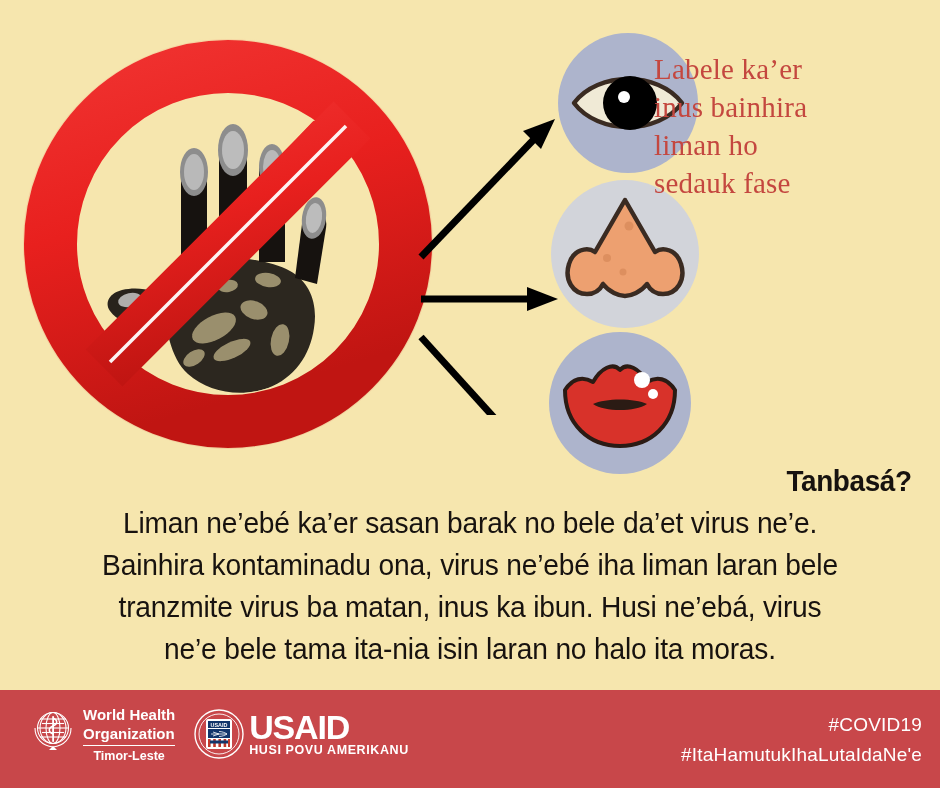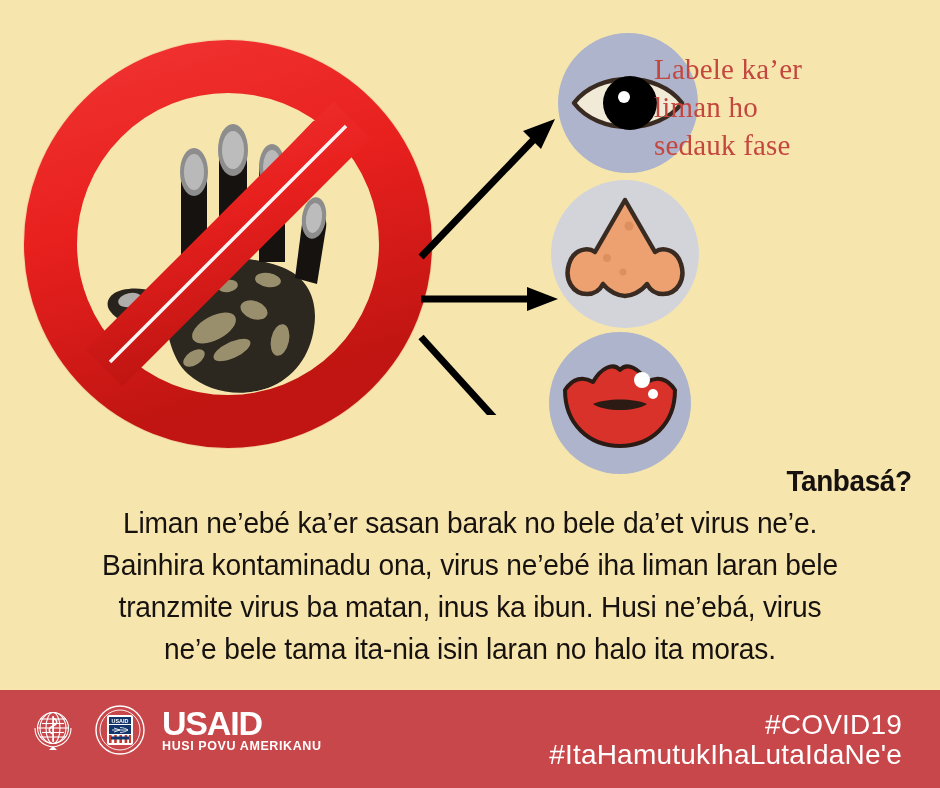--- a/index.html
+++ b/index.html
@@ -142,42 +142,42 @@
   }
   .who-country {
     color: #ffffff;
     font-size: 12.5px;
     font-weight: bold;
     text-align: center;
     border-top: 1.6px solid #ffffff;
     margin-top: 3px;
     padding-top: 3px;
   }
-  .usaid-wrap { display: flex; align-items: center; gap: 16px; margin-left: 6px;}
+  .usaid-wrap { display: flex; align-items: center; gap: 4px; margin-left: 6px;}
   .usaid-word {
     color: #ffffff;
     font-size: 34px;
     font-weight: bold;
     line-height: 32px;
     letter-spacing: -1.2px;
   }
   .usaid-sub {
     color: #ffffff;
     font-size: 12.5px;
     letter-spacing: 0.6px;
     line-height: 14px;
     font-weight: bold;
   }
   #hashtags {
     position: absolute;
-    right: 38px;
+    right: 18px;
     top: 20px;
     text-align: right;
     color: #ffffff;
-    font-size: 28px;
+    font-size: 19px;
     line-height: 30px;
     letter-spacing: 0.2px;
   }
 </style>
 </head>
 <body>
 
 <div id="poster">
 
   <div id="sign-block">
@@ -289,20 +289,21 @@
       <path d="M16,58 C24,46 34,44 44,50 C52,36 64,30 71,38 C78,30 90,36 98,50
                C108,44 118,46 126,58 C126,92 102,114 71,114 C40,114 16,92 16,58 Z" fill="#d8322a" stroke="#2b1b14" stroke-width="4" stroke-linejoin="round"></path>
       <path d="M44,72 C56,66 86,66 98,72 C86,80 56,80 44,72 Z" fill="#2b1b14"></path>
       <circle cx="93" cy="48" r="8" fill="#ffffff"></circle>
       <circle cx="104" cy="62" r="5" fill="#ffffff"></circle>
     </svg>
   </div>
 
   <div id="headline">
     <div>Labele ka’er</div>
+    <div>inus bainhira</div>
     <div>liman ho</div>
     <div>sedauk fase</div>
   </div>
 
   <div id="why-heading">Tanbasá?</div>
 
   <div id="body-text">
     <div>Liman ne’ebé ka’er sasan barak no bele da’et virus ne’e.</div>
     <div>Bainhira kontaminadu ona, virus ne’ebé iha liman laran bele</div>
     <div>tranzmite virus ba matan, inus ka ibun. Husi ne’ebá, virus</div>
@@ -328,20 +329,25 @@
             <path d="M23,43 C12,42 5,34 5,24"></path>
             <path d="M23,43 C34,42 41,34 41,24"></path>
           </g>
           <g fill="#ffffff">
 
             <rect x="22.2" y="12" width="1.8" height="26" rx="0.8"></rect>
             <path d="M23,14 c5,2 5,6 0,8 c-5,2 -5,6 0,8" stroke="#ffffff" stroke-width="1.4" fill="none"></path>
             <polygon points="23,42 19,46 27,46"></polygon>
           </g>
         </svg>
+        <div>
+          <div class="who-text">World Health</div>
+          <div class="who-text">Organization</div>
+          <div class="who-country">Timor-Leste</div>
+        </div>
       </div>
 
       <div class="usaid-wrap">
         <svg width="52" height="52" viewBox="0 0 52 52">
           <circle cx="26" cy="26" r="24" fill="none" stroke="#ffffff" stroke-width="1.4"></circle>
           <circle cx="26" cy="26" r="20" fill="none" stroke="#ffffff" stroke-width="0.9"></circle>
           <rect x="13" y="11" width="26" height="30" rx="2" fill="#ffffff"></rect>
           <rect x="15" y="13" width="22" height="7" fill="#12356b"></rect>
           <text x="26" y="18.9" font-family="Liberation Sans, sans-serif" font-size="5.4" font-weight="bold" fill="#ffffff" text-anchor="middle">USAID</text>
           <rect x="15" y="21" width="22" height="9" fill="#12356b"></rect>

